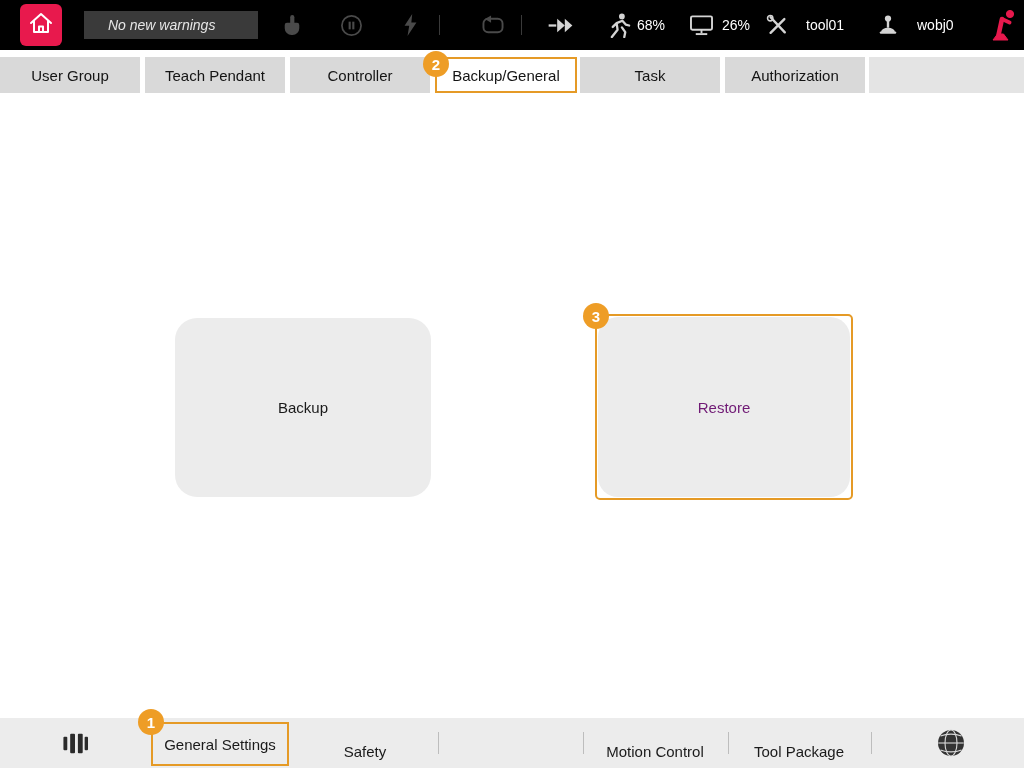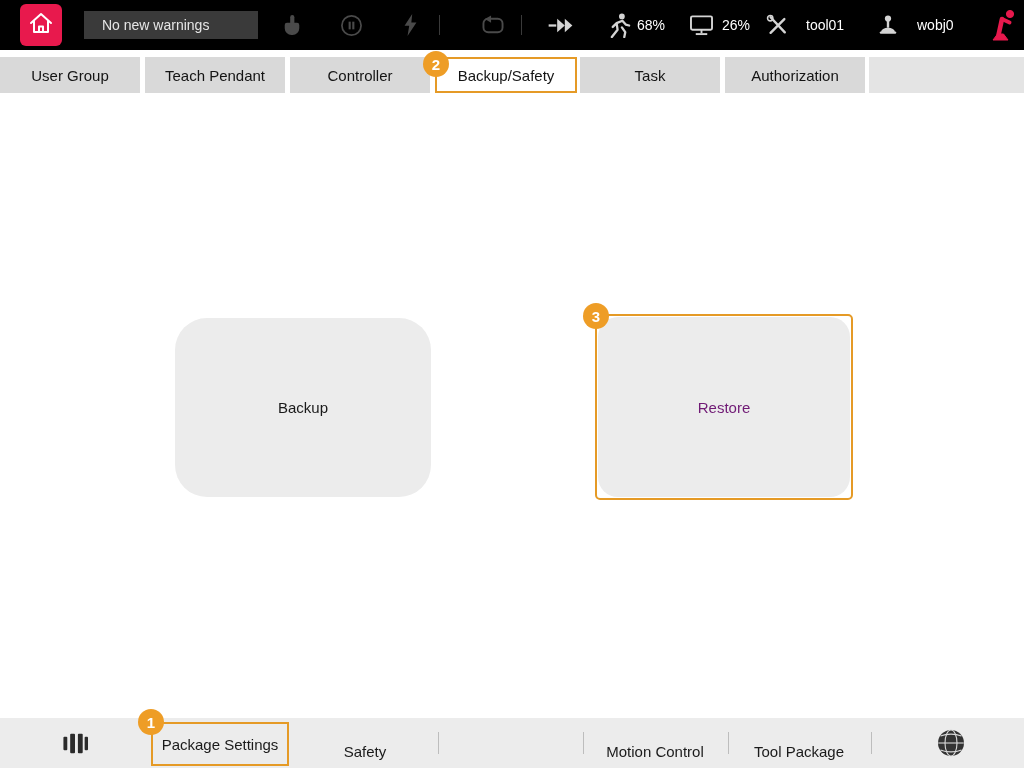--- a/index.html
+++ b/index.html
@@ -5,42 +5,42 @@
   * { margin:0; padding:0; box-sizing:border-box; }
   html,body { background:#ffffff; }
   body { font-family:"Liberation Sans", sans-serif; }
   .screen { position:relative; width:1024px; height:768px; background:#ffffff; overflow:hidden; }
 
   
   .topbar { position:absolute; left:0; top:0; width:1024px; height:50px; background:#000000; }
   .home-btn { position:absolute; left:20px; top:4px; width:42px; height:42px; background:#e8194d;
               border-radius:6px; display:flex; align-items:center; justify-content:center; cursor:pointer; }
   .warn-box { position:absolute; left:84px; top:11px; width:174px; height:28px; background:#3a3a3a;
-              color:#e6e6e6; font-size:14px; display:flex; align-items:center; padding-left:18px; }
+              color:#e6e6e6; font-size:14px; display:flex; align-items:center; padding-left:24px;font-style:italic; }
   .tb-icon { position:absolute; top:0; height:50px; width:40px; display:flex; align-items:center;
              justify-content:center; transform:translateX(-50%); }
   .icon-dim { color:#4a4a4a; }
   .icon-lit { color:#d4d4d4; }
   .icon-red { color:#e8194d; }
   .tb-text { position:absolute; top:0; height:50px; line-height:50px; color:#ffffff; font-size:14px; }
   .tb-sep { position:absolute; top:15px; width:1px; height:20px; background:#3a3a3a; }
 
   
   .tab { position:absolute; top:57px; height:36px; background:#d9d9d9; display:flex; align-items:center;
          justify-content:center; font-size:15px; color:#141414; cursor:pointer; }
   .tab.active { background:#ffffff; border:2px solid #e59a26; }
   .tab-filler { position:absolute; top:57px; left:869px; width:155px; height:36px; background:#e4e4e4; }
 
   
   .badge { position:absolute; width:26px; height:26px; border-radius:50%; background:#ee9d26; color:#ffffff;
            font-size:15px; font-weight:bold; display:flex; align-items:center; justify-content:center; z-index:9; }
 
   
   .big-btn { position:absolute; display:flex; align-items:center; justify-content:center;
-             background:#ececec; border-radius:32px; font-size:15px; color:#1a1a1a; cursor:pointer; }
+             background:#ececec; border-radius:22px; font-size:15px; color:#1a1a1a; cursor:pointer; }
   .backup-btn { left:175px; top:318px; width:256px; height:179px; }
   .restore-wrap { position:absolute; left:595px; top:314px; width:258px; height:186px;
                   border:2px solid #e59a26; border-radius:5px; }
   .restore-btn { position:absolute; left:1px; top:1px; width:252px; height:180px;
                  border-radius:20px; background:#ececec; display:flex; align-items:center;
                  justify-content:center; font-size:15px; color:#701a75; cursor:pointer; }
 
   
   .bottombar { position:absolute; left:0; top:718px; width:1024px; height:50px; background:#ececec; }
   .bb-icon { position:absolute; top:0; height:50px; display:flex; align-items:center; justify-content:center;
@@ -162,21 +162,21 @@
       <span>User Group</span>
     </div>
     <div class="tab" style="left:145px; width:140px">
       <span>Teach Pendant</span>
     </div>
     <div class="tab" style="left:290px; width:140px">
       <span>Controller</span>
     </div>
     <div class="tab active" style="left:435px; width:142px">
       <span class="badge" style="left:-14px; top:-8px">2</span>
-      <span>Backup/Safety</span>
+      <span>Backup/General</span>
     </div>
     <div class="tab" style="left:580px; width:140px">
       <span>Task</span>
     </div>
     <div class="tab" style="left:725px; width:140px">
       <span>Authorization</span>
     </div>
     <div class="tab-filler"></div>
   </nav>
 
@@ -198,21 +198,21 @@
       <svg width="27" height="27" viewBox="0 0 28 28" fill="#2b2b2b">
         <rect x="2" y="7" width="4" height="14" rx="1"></rect>
         <rect x="9" y="4" width="5" height="20" rx="1"></rect>
         <rect x="17" y="4" width="5" height="20" rx="1"></rect>
         <rect x="24" y="7" width="3.5" height="14" rx="1"></rect>
       </svg>
     </span>
 
     <div class="bb-box">
       <span class="badge" style="left:-15px; top:-15px">1</span>
-      <span>Package Settings</span>
+      <span>General Settings</span>
     </div>
 
     <span class="bb-item" style="left:365px">Safety</span>
     <span class="bb-sep" style="left:438px"></span>
     <span class="bb-sep" style="left:583px"></span>
     <span class="bb-item" style="left:655px">Motion Control</span>
     <span class="bb-sep" style="left:728px"></span>
     <span class="bb-item" style="left:799px">Tool Package</span>
     <span class="bb-sep" style="left:871px"></span>
 

